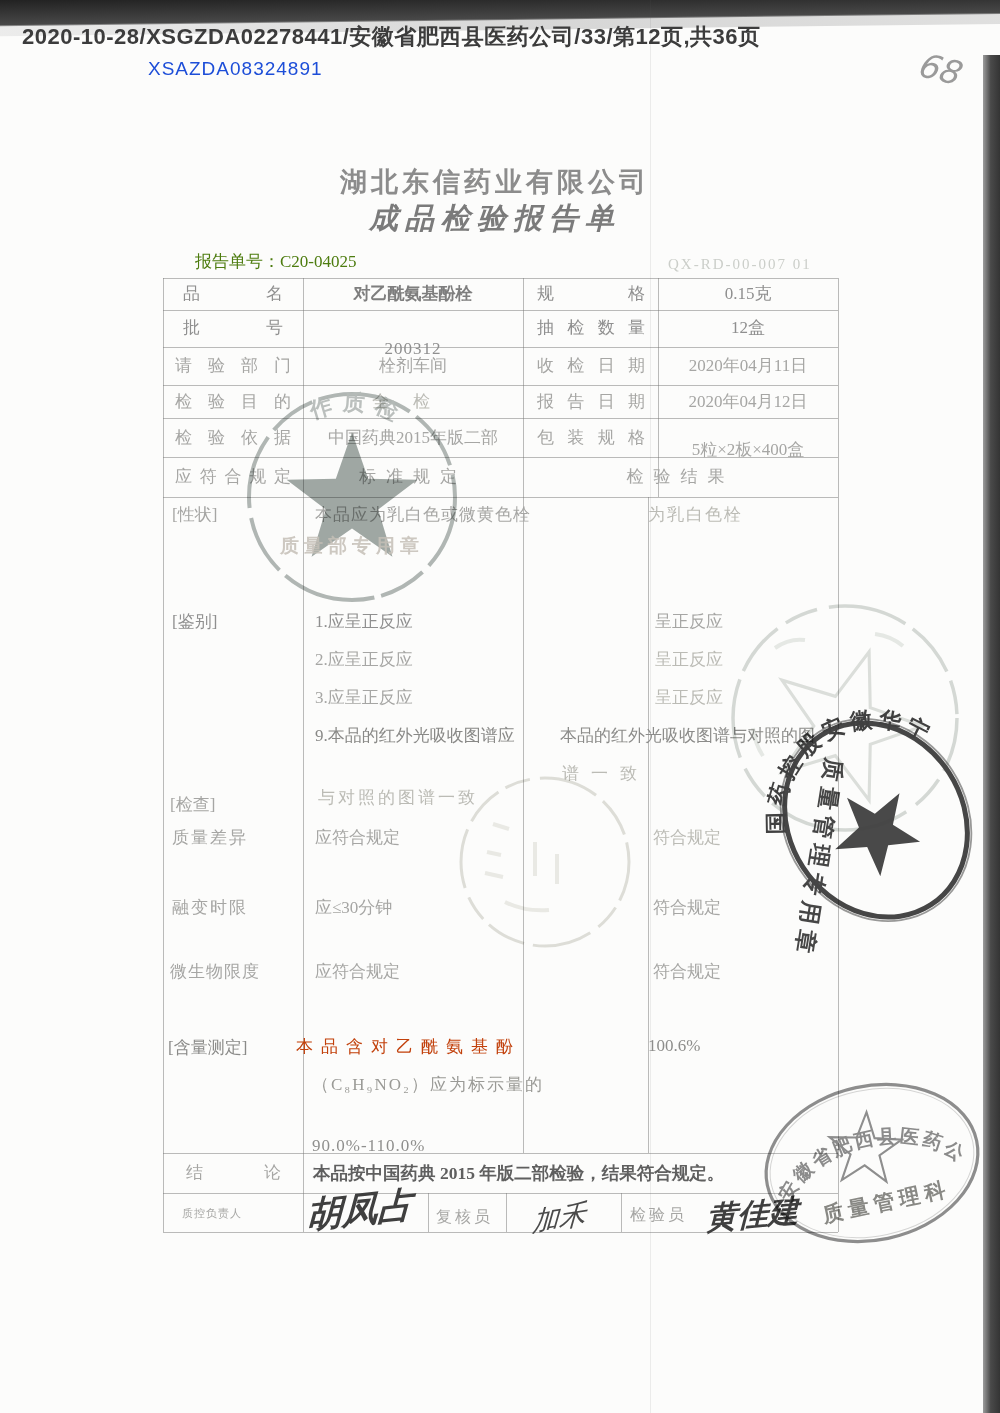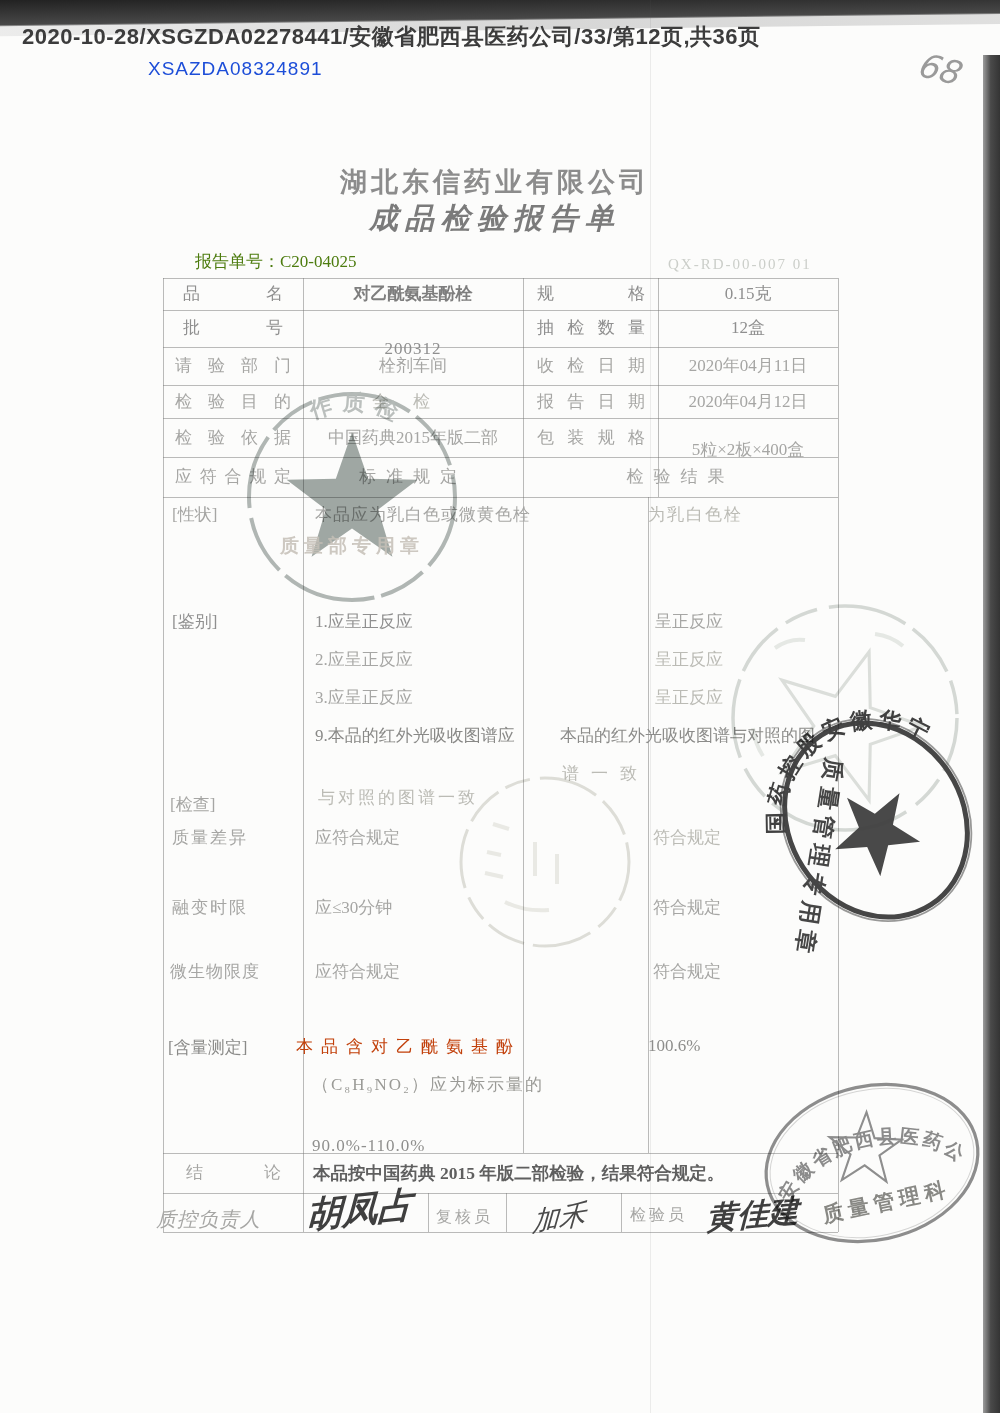--- a/index.html
+++ b/index.html
@@ -123,21 +123,21 @@
 
   <div class="cell" style="left:168px;top:1038px;color:#8a8a88;">[含量测定]</div>
   <div class="cell" style="left:296px;top:1038px;letter-spacing:8px;color:#c2410c;font-family:Liberation Mono, monospace;">本品含对乙酰氨基酚</div>
   <div class="cell" style="left:312px;top:1075px;letter-spacing:2px;color:#9a9a96;">（C₈H₉NO₂）应为标示量的</div>
   <div class="cell" style="left:312px;top:1112px;letter-spacing:1px;color:#8f8f8d;margin-top:24px;">90.0%-110.0%</div>
   <div class="cell" style="left:648px;top:1036px;color:#8d8d8b;">100.6%</div>
 
   <div class="cell jlabel f2" style="left:186px;top:1163px;width:95px;">结论</div>
   <div class="cell" style="left:313px;top:1163px;color:#5f5f5f;font-weight:600;font-size:17.5px;">本品按中国药典 2015 年版二部检验，结果符合规定。</div>
 
-  <div class="cell f2" style="left:156px;top:1207px;font-size:20px;letter-spacing:1px;font-style:italic;">质控负责人</div>
+  <div class="cell f2" style="left:182px;top:1207px;font-size:11px;letter-spacing:1px;">质控负责人</div>
   <div class="sig" style="left:306px;top:1186px;font-size:36px;font-weight:600;transform:rotate(-6deg) skewX(-8deg);">胡凤占</div>
   <div class="cell f2" style="left:436px;top:1207px;font-size:16px;letter-spacing:3px;">复核员</div>
   <div class="sig" style="left:532px;top:1200px;font-size:27px;transform:rotate(-9deg) skewX(-12deg);color:#4a4a4a;">加禾</div>
   <div class="cell f2" style="left:630px;top:1205px;font-size:16px;letter-spacing:3px;">检验员</div>
   <div class="sig" style="left:706px;top:1194px;font-size:31px;font-weight:700;transform:rotate(-5deg) skewX(-6deg);">黄佳建</div>
 
   <svg class="stamps" width="1000" height="1413" viewBox="0 0 1000 1413">
     <defs>
       <path id="star" d="M0,-40 L9.4,-12.94 L38.04,-12.36 L15.22,4.94 L23.51,32.36 L0,16 L-23.51,32.36 L-15.22,4.94 L-38.04,-12.36 L-9.4,-12.94 Z"></path>
       <path id="arcA" d="M -80,-34 A 87 87 0 0 1 80,-34"></path>

